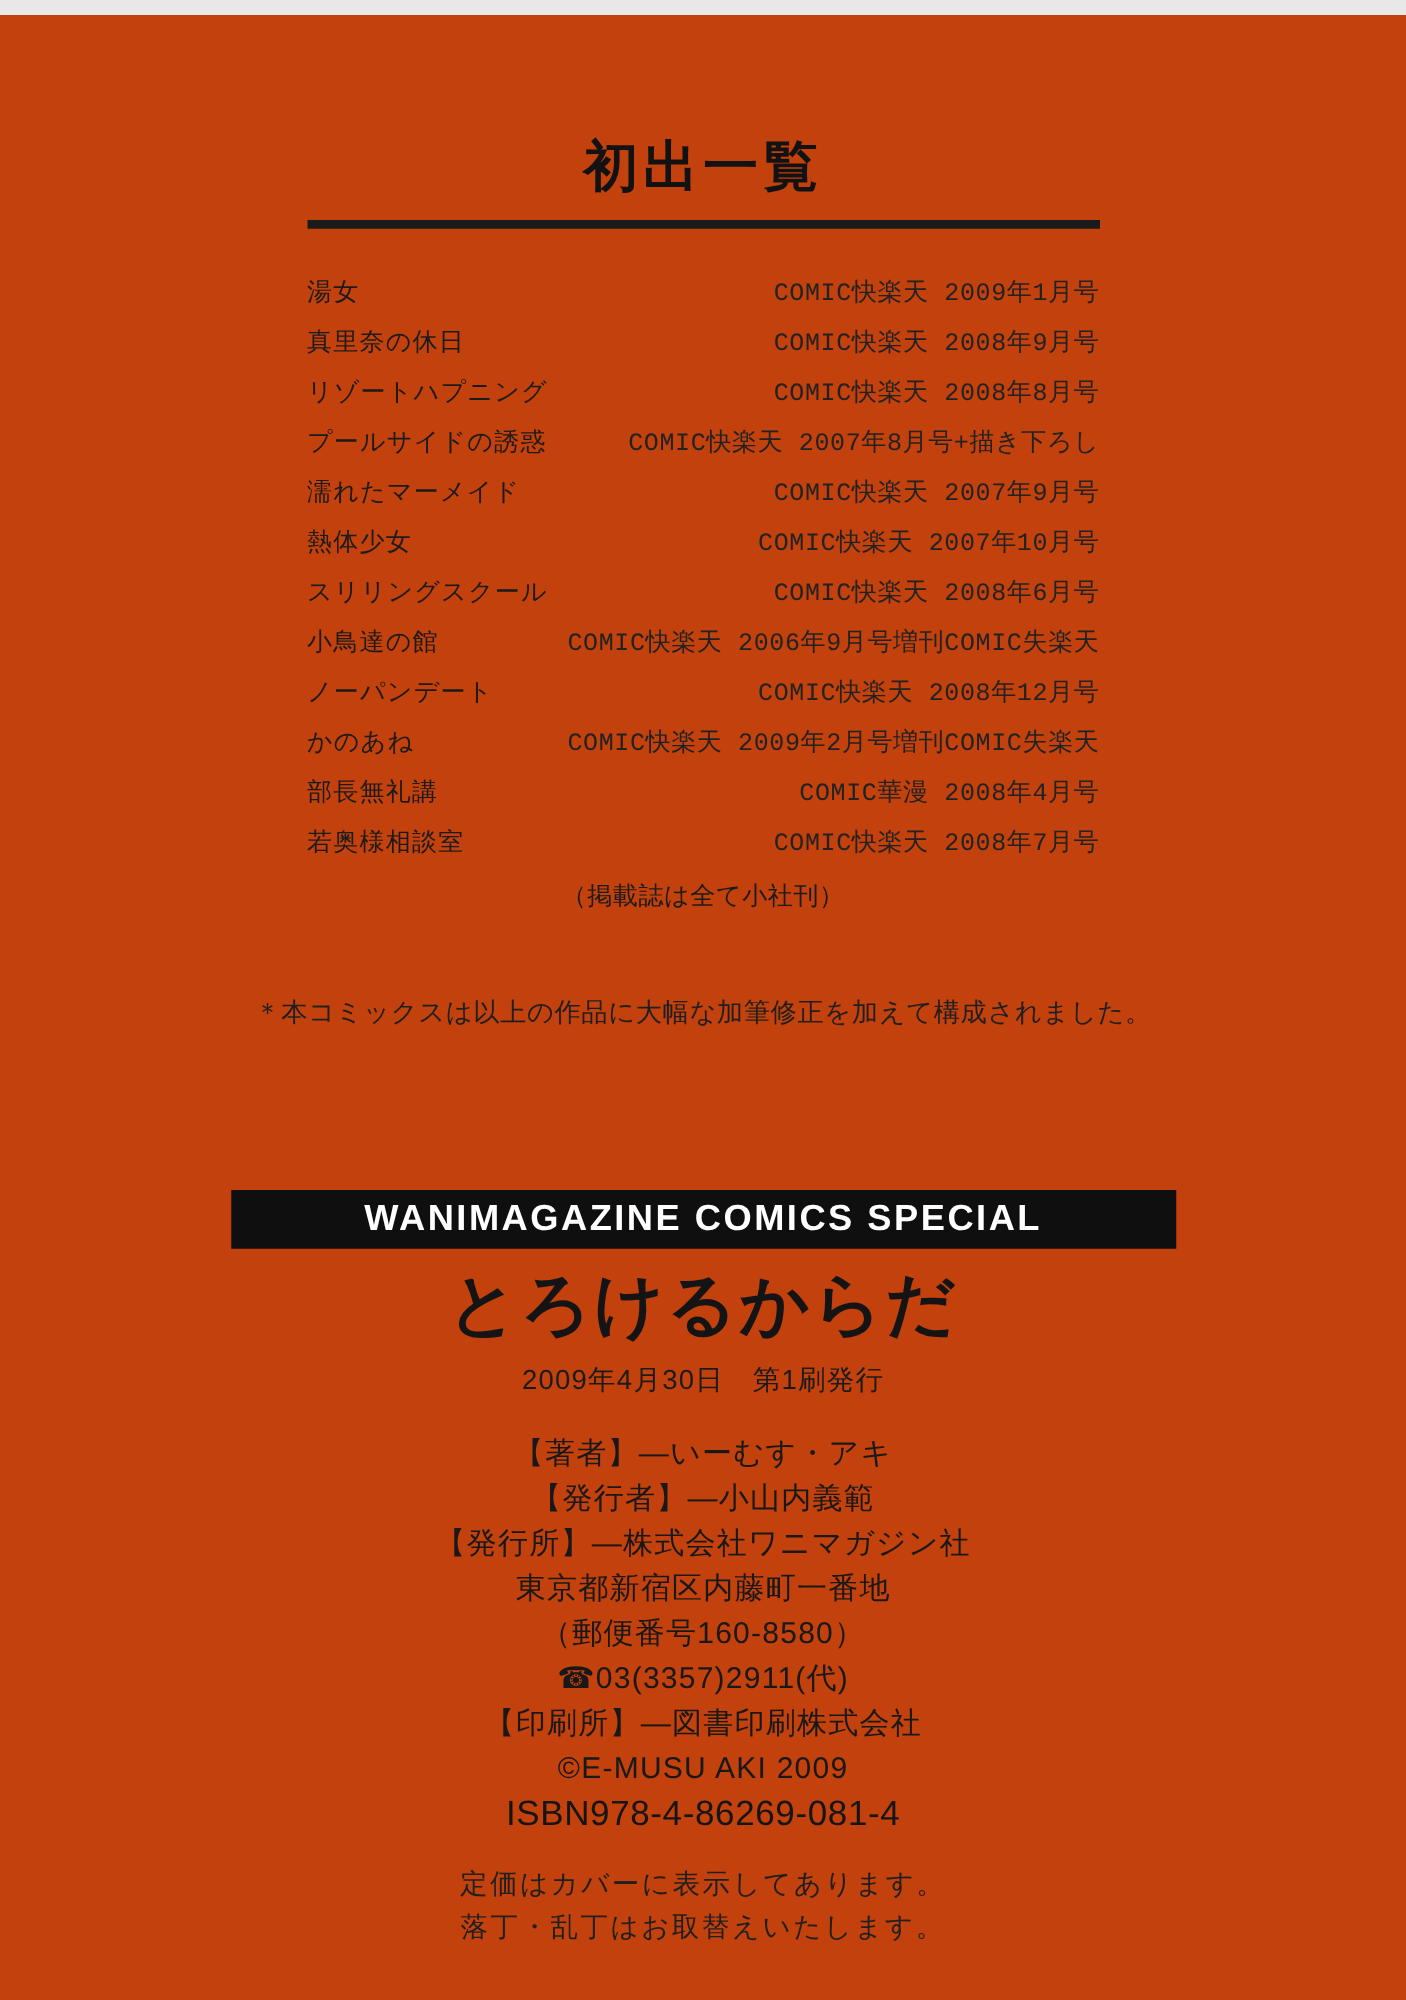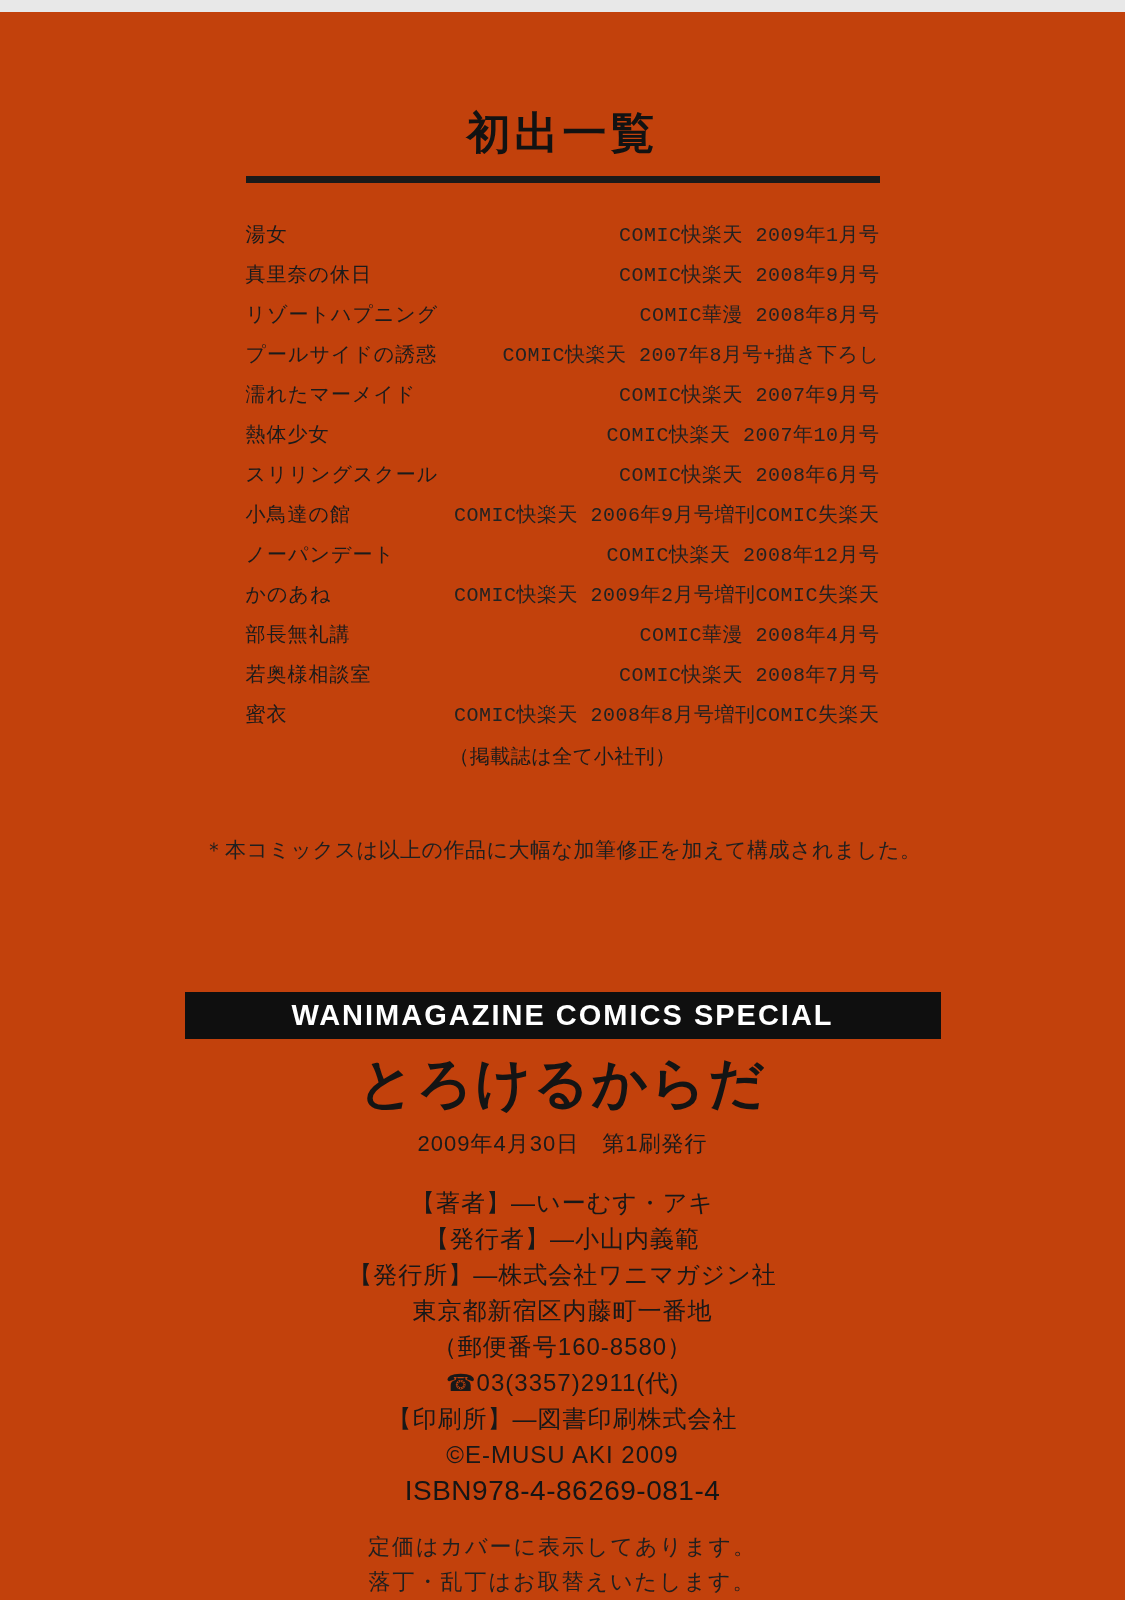--- a/index.html
+++ b/index.html
@@ -143,21 +143,21 @@
         <div class="work-row">
           <span class="work-title">湯女</span>
           <span class="work-source">COMIC快楽天 2009年1月号</span>
         </div>
         <div class="work-row">
           <span class="work-title">真里奈の休日</span>
           <span class="work-source">COMIC快楽天 2008年9月号</span>
         </div>
         <div class="work-row">
           <span class="work-title">リゾートハプニング</span>
-          <span class="work-source">COMIC華漫 2008年8月号</span>
+          <span class="work-source">COMIC快楽天 2008年8月号</span>
         </div>
         <div class="work-row">
           <span class="work-title">プールサイドの誘惑</span>
           <span class="work-source">COMIC快楽天 2007年8月号+描き下ろし</span>
         </div>
         <div class="work-row">
           <span class="work-title">濡れたマーメイド</span>
           <span class="work-source">COMIC快楽天 2007年9月号</span>
         </div>
         <div class="work-row">
@@ -180,24 +180,20 @@
           <span class="work-title">かのあね</span>
           <span class="work-source">COMIC快楽天 2009年2月号増刊COMIC失楽天</span>
         </div>
         <div class="work-row">
           <span class="work-title">部長無礼講</span>
           <span class="work-source">COMIC華漫 2008年4月号</span>
         </div>
         <div class="work-row">
           <span class="work-title">若奥様相談室</span>
           <span class="work-source">COMIC快楽天 2008年7月号</span>
-        </div>
-        <div class="work-row">
-          <span class="work-title">蜜衣</span>
-          <span class="work-source">COMIC快楽天 2008年8月号増刊COMIC失楽天</span>
         </div>
       </div>
     <div class="works-foot">（掲載誌は全て小社刊）</div>
   </section>
 
   <p class="note">＊本コミックスは以上の作品に大幅な加筆修正を加えて構成されました。</p>
 
   <section class="colophon">
     <div class="banner">WANIMAGAZINE COMICS SPECIAL</div>
     <h2 class="book-title">とろけるからだ</h2>

